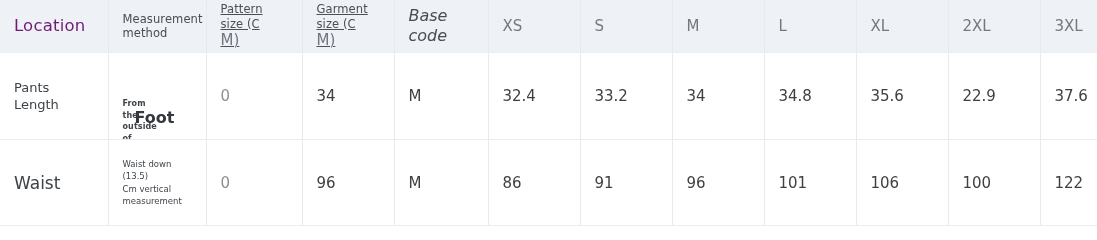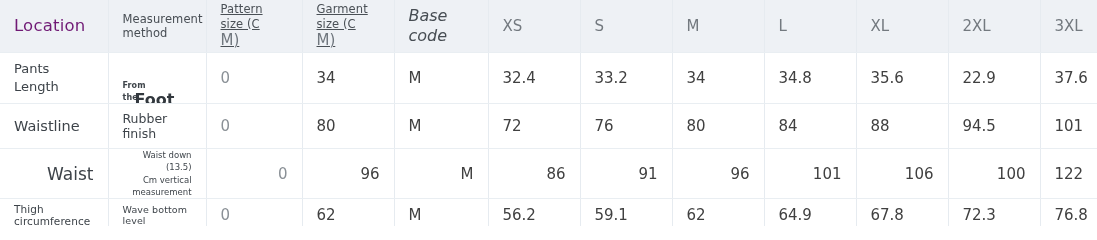--- a/index.html
+++ b/index.html
@@ -77,21 +77,21 @@
   th.h-size {
     font-size: 15px;
     font-weight: normal;
     color: #73797f;
   }
 
   
   tbody td { background: #ffffff; }
   tbody tr.r1 td { height: 50px; }
   tbody tr.r2 td { height: 44px; }
-  tbody tr.r3 td { height: 48px; text-align: right; }
+  tbody tr.r3 td { height: 48px; }
   tbody tr.r4 td { height: 32px; border-bottom: none; }
 
   td.num {
     font-size: 15px;
     color: #404040;
   }
   td.num.dim { color: #8a9096; }
 
   
   td.loc { color: #3d4349; font-weight: bold; }
@@ -190,61 +190,33 @@
       <td class="num">M</td>
       <td class="num">32.4</td>
       <td class="num">33.2</td>
       <td class="num">34</td>
       <td class="num">34.8</td>
       <td class="num">35.6</td>
       <td class="num">22.9</td>
       <td class="num">37.6</td>
     </tr>
 
-    <tr class="r2">
-      <td class="loc">Waistline</td>
-      <td class="meas">Rubber finish</td>
-      <td class="num dim">0</td>
-      <td class="num">80</td>
-      <td class="num">M</td>
-      <td class="num">72</td>
-      <td class="num">76</td>
-      <td class="num">80</td>
-      <td class="num">84</td>
-      <td class="num">88</td>
-      <td class="num">94.5</td>
-      <td class="num">101</td>
-    </tr>
 
     <tr class="r3">
       <td class="loc">Waist</td>
       <td class="meas" style="white-space:pre-line">Waist down (13.5)
 Cm vertical
 measurement</td>
       <td class="num dim">0</td>
       <td class="num">96</td>
       <td class="num">M</td>
       <td class="num">86</td>
       <td class="num">91</td>
       <td class="num">96</td>
       <td class="num">101</td>
       <td class="num">106</td>
       <td class="num">100</td>
       <td class="num">122</td>
     </tr>
 
-    <tr class="r4">
-      <td class="loc">Thigh circumference</td>
-      <td class="meas">Wave bottom level</td>
-      <td class="num dim">0</td>
-      <td class="num">62</td>
-      <td class="num">M</td>
-      <td class="num">56.2</td>
-      <td class="num">59.1</td>
-      <td class="num">62</td>
-      <td class="num">64.9</td>
-      <td class="num">67.8</td>
-      <td class="num">72.3</td>
-      <td class="num">76.8</td>
-    </tr>
 
   </tbody>
 </table>
 
 </body></html>

